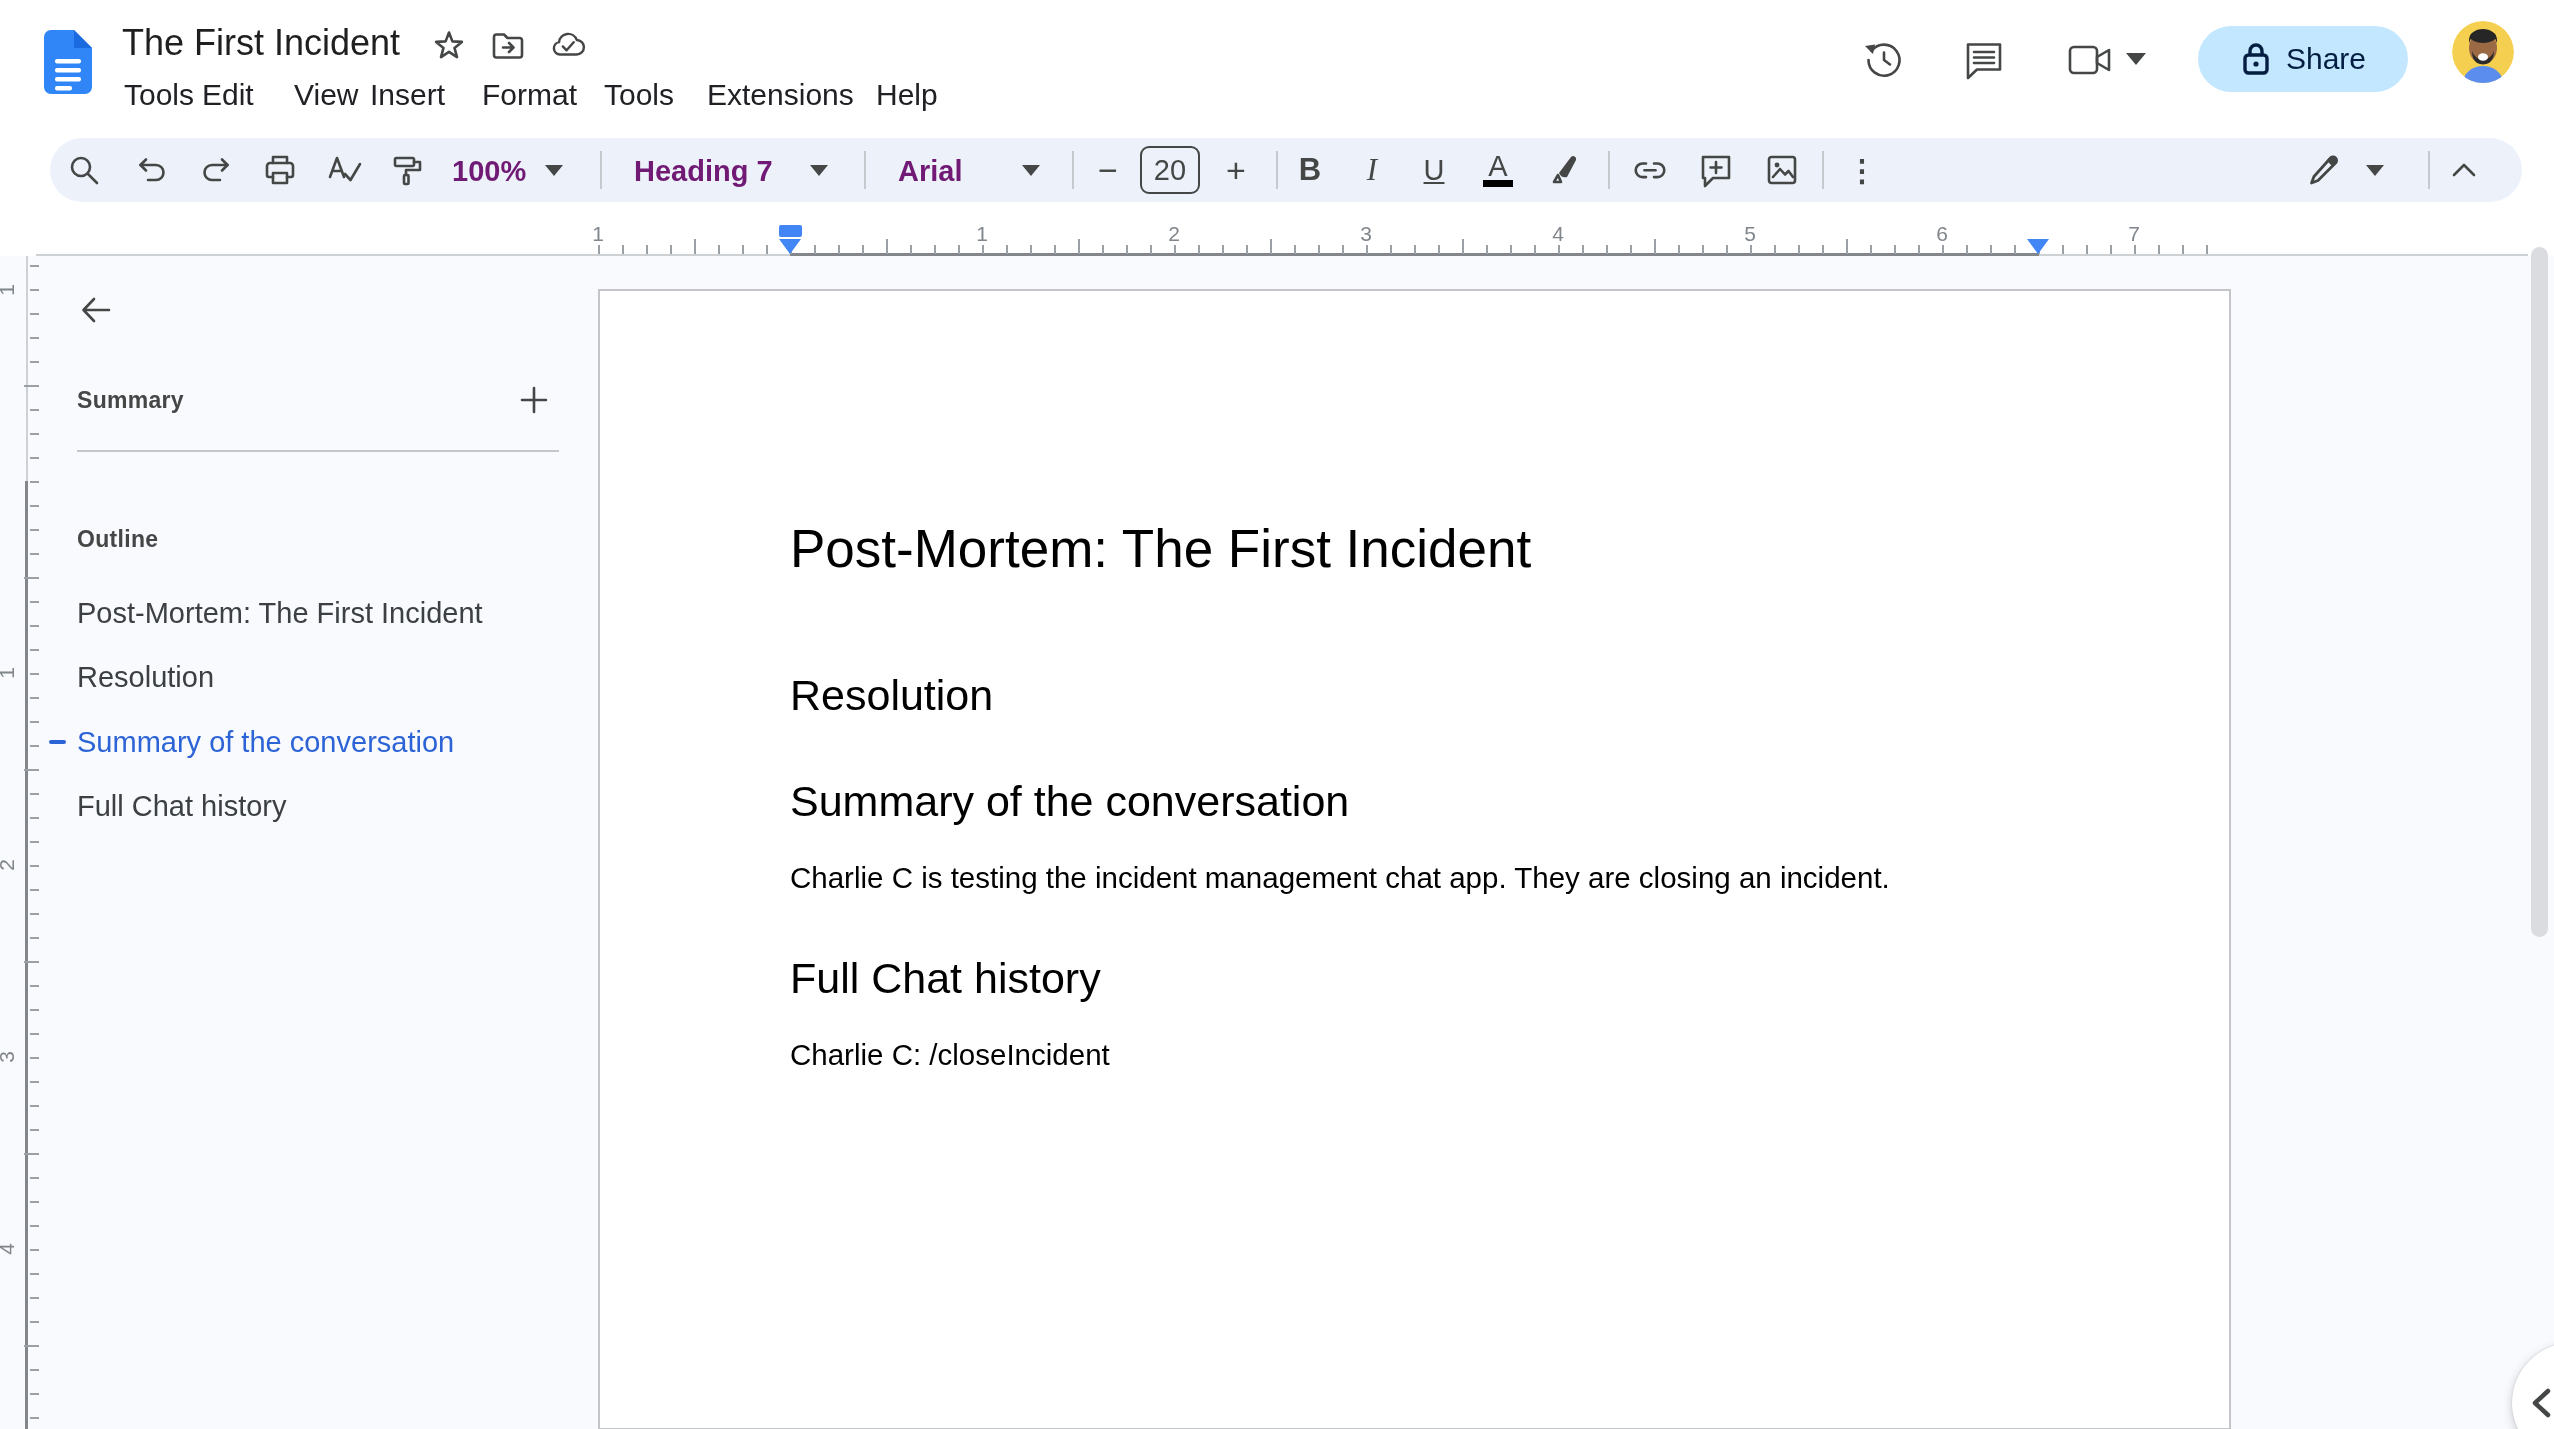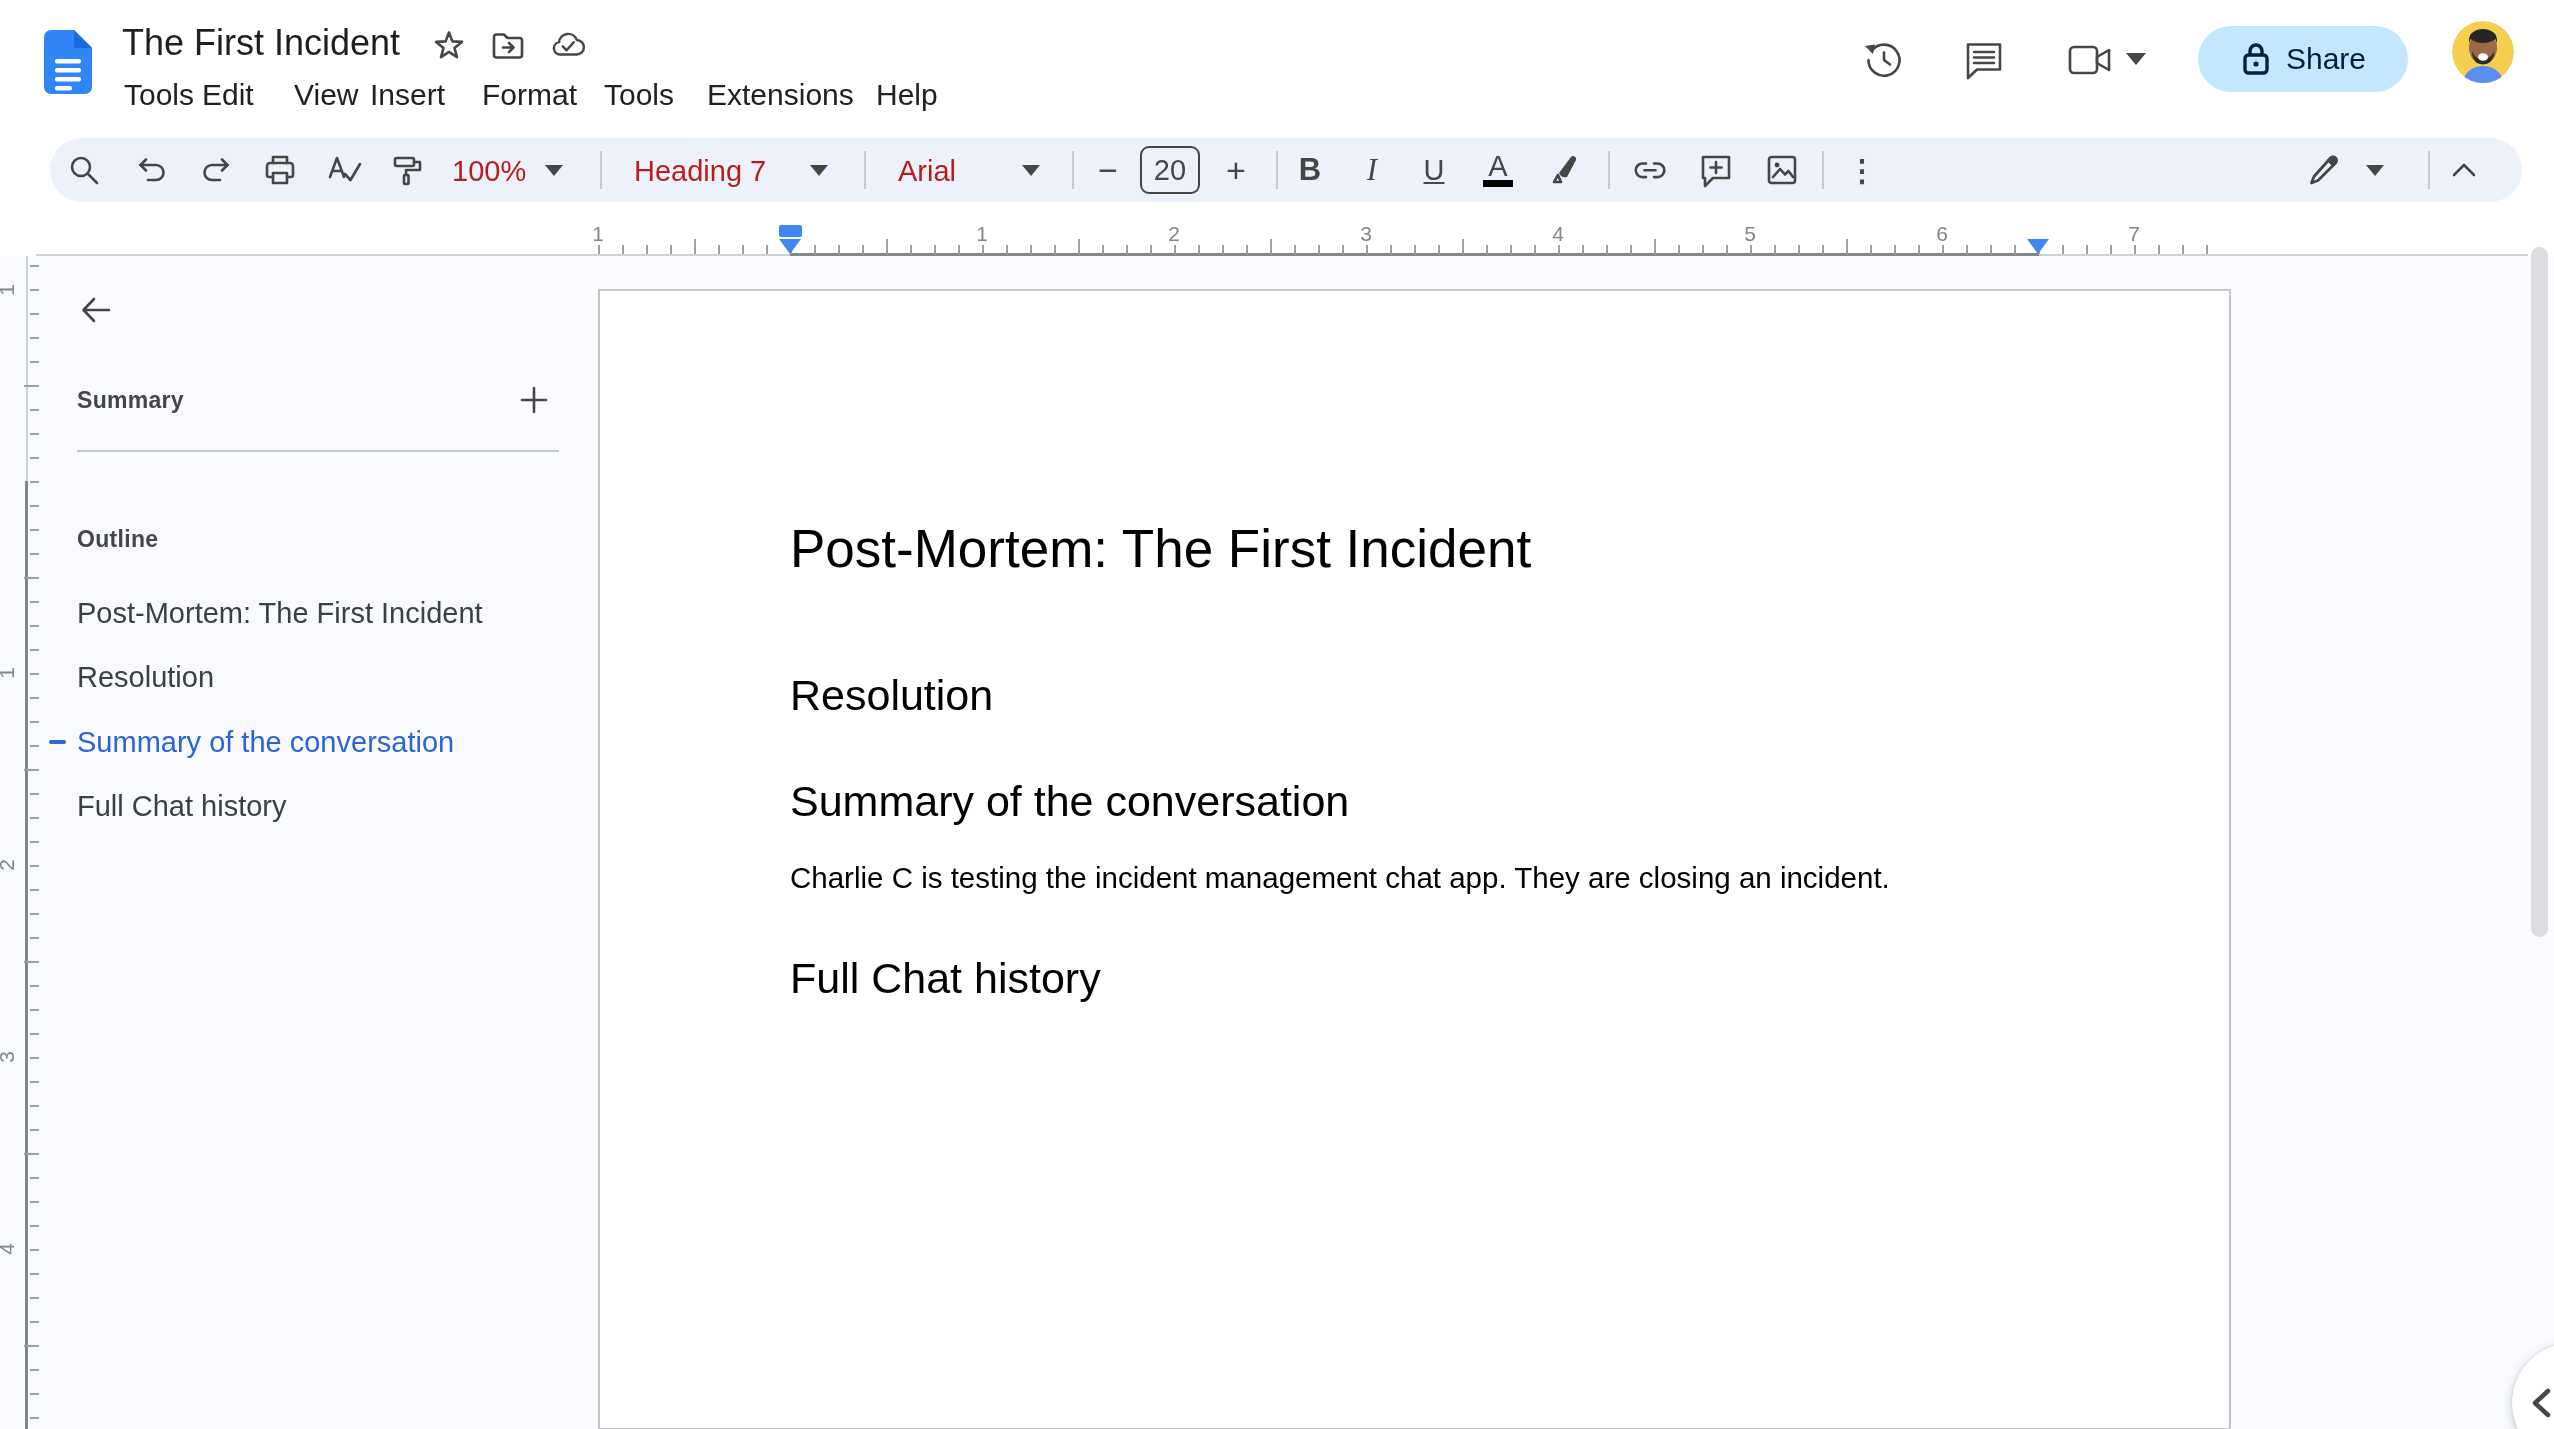--- a/index.html
+++ b/index.html
@@ -22,21 +22,21 @@
   .hdr-icon { top:34px; width:52px; height:52px; display:flex; align-items:center; justify-content:center; cursor:pointer; }
   .caret { width:0; height:0; border-left:10px solid transparent; border-right:10px solid transparent; border-top:12px solid #444746; }
   .share-btn { left:2198px; top:26px; width:210px; height:66px; border-radius:33px; background:#c3e7ff;
                display:flex; align-items:center; justify-content:center; gap:14px; cursor:pointer; }
   .share-label { font-size:30px; font-weight:500; color:#041e42; }
   .avatar { left:2452px; top:21px; width:62px; height:62px; border-radius:50%; overflow:hidden; cursor:pointer; }
 
   
   .toolbar { left:50px; top:138px; width:2472px; height:64px; border-radius:32px; background:#edf2fa; }
   .tb { position:absolute; top:152px; width:36px; height:36px; display:flex; align-items:center; justify-content:center; cursor:pointer; }
-  .tb-txt { position:absolute; top:155px; font-size:29px; color:#b91c1c; cursor:pointer; white-space:nowrap; }
+  .tb-txt { position:absolute; top:155px; font-size:29px; color:#701a75; cursor:pointer; white-space:nowrap;font-weight:bold; }
   .tb-caret { position:absolute; width:0; height:0; border-left:9px solid transparent; border-right:9px solid transparent; border-top:11px solid #444746; top:165px; cursor:pointer; }
   .tb-div { position:absolute; top:151px; width:2px; height:38px; background:#c6cacf; }
   .glyph-b { font-size:31px; font-weight:700; color:#444746; }
   .glyph-i { font-size:31px; font-style:italic; font-family:"Liberation Serif", serif; color:#444746; font-weight:500;}
   .glyph-u { font-size:29px; color:#444746; text-decoration:underline; }
   .glyph-a { font-size:29px; color:#444746; font-weight:500; line-height:1; }
   .glyph-more { font-size:30px; font-weight:700; color:#444746; letter-spacing:0; }
   .glyph-pm { font-size:34px; color:#444746; font-weight:400; }
   .size-box { position:absolute; left:1140px; top:146px; width:60px; height:48px; border:2.5px solid #444746; border-radius:9px;
               display:flex; align-items:center; justify-content:center; font-size:29px; color:#444746; cursor:text; }
@@ -460,20 +460,21 @@
       </div>
   </div>
 
   <div class="abs page">
     <div class="page-inner" id="doc-content">
         <div class="doc-h1">Post-Mortem: The First Incident</div>
         <div class="doc-h2 first">Resolution</div>
         <div class="doc-h2">Summary of the conversation</div>
         <div class="doc-p">Charlie C is testing the incident management chat app. They are closing an incident.</div>
         <div class="doc-h2">Full Chat history</div>
+        <div class="doc-p">Charlie C: /closeIncident</div>
       </div>
   </div>
 
   <div class="abs scroll-thumb"></div>
 
   <div class="abs expand-fab">
     <svg width="26" height="36" viewBox="0 0 26 36">
       <path d="M20 6 L7 18 L20 30" fill="none" stroke="#444746" stroke-width="4.5" stroke-linecap="round" stroke-linejoin="round"></path>
     </svg>
   </div>

